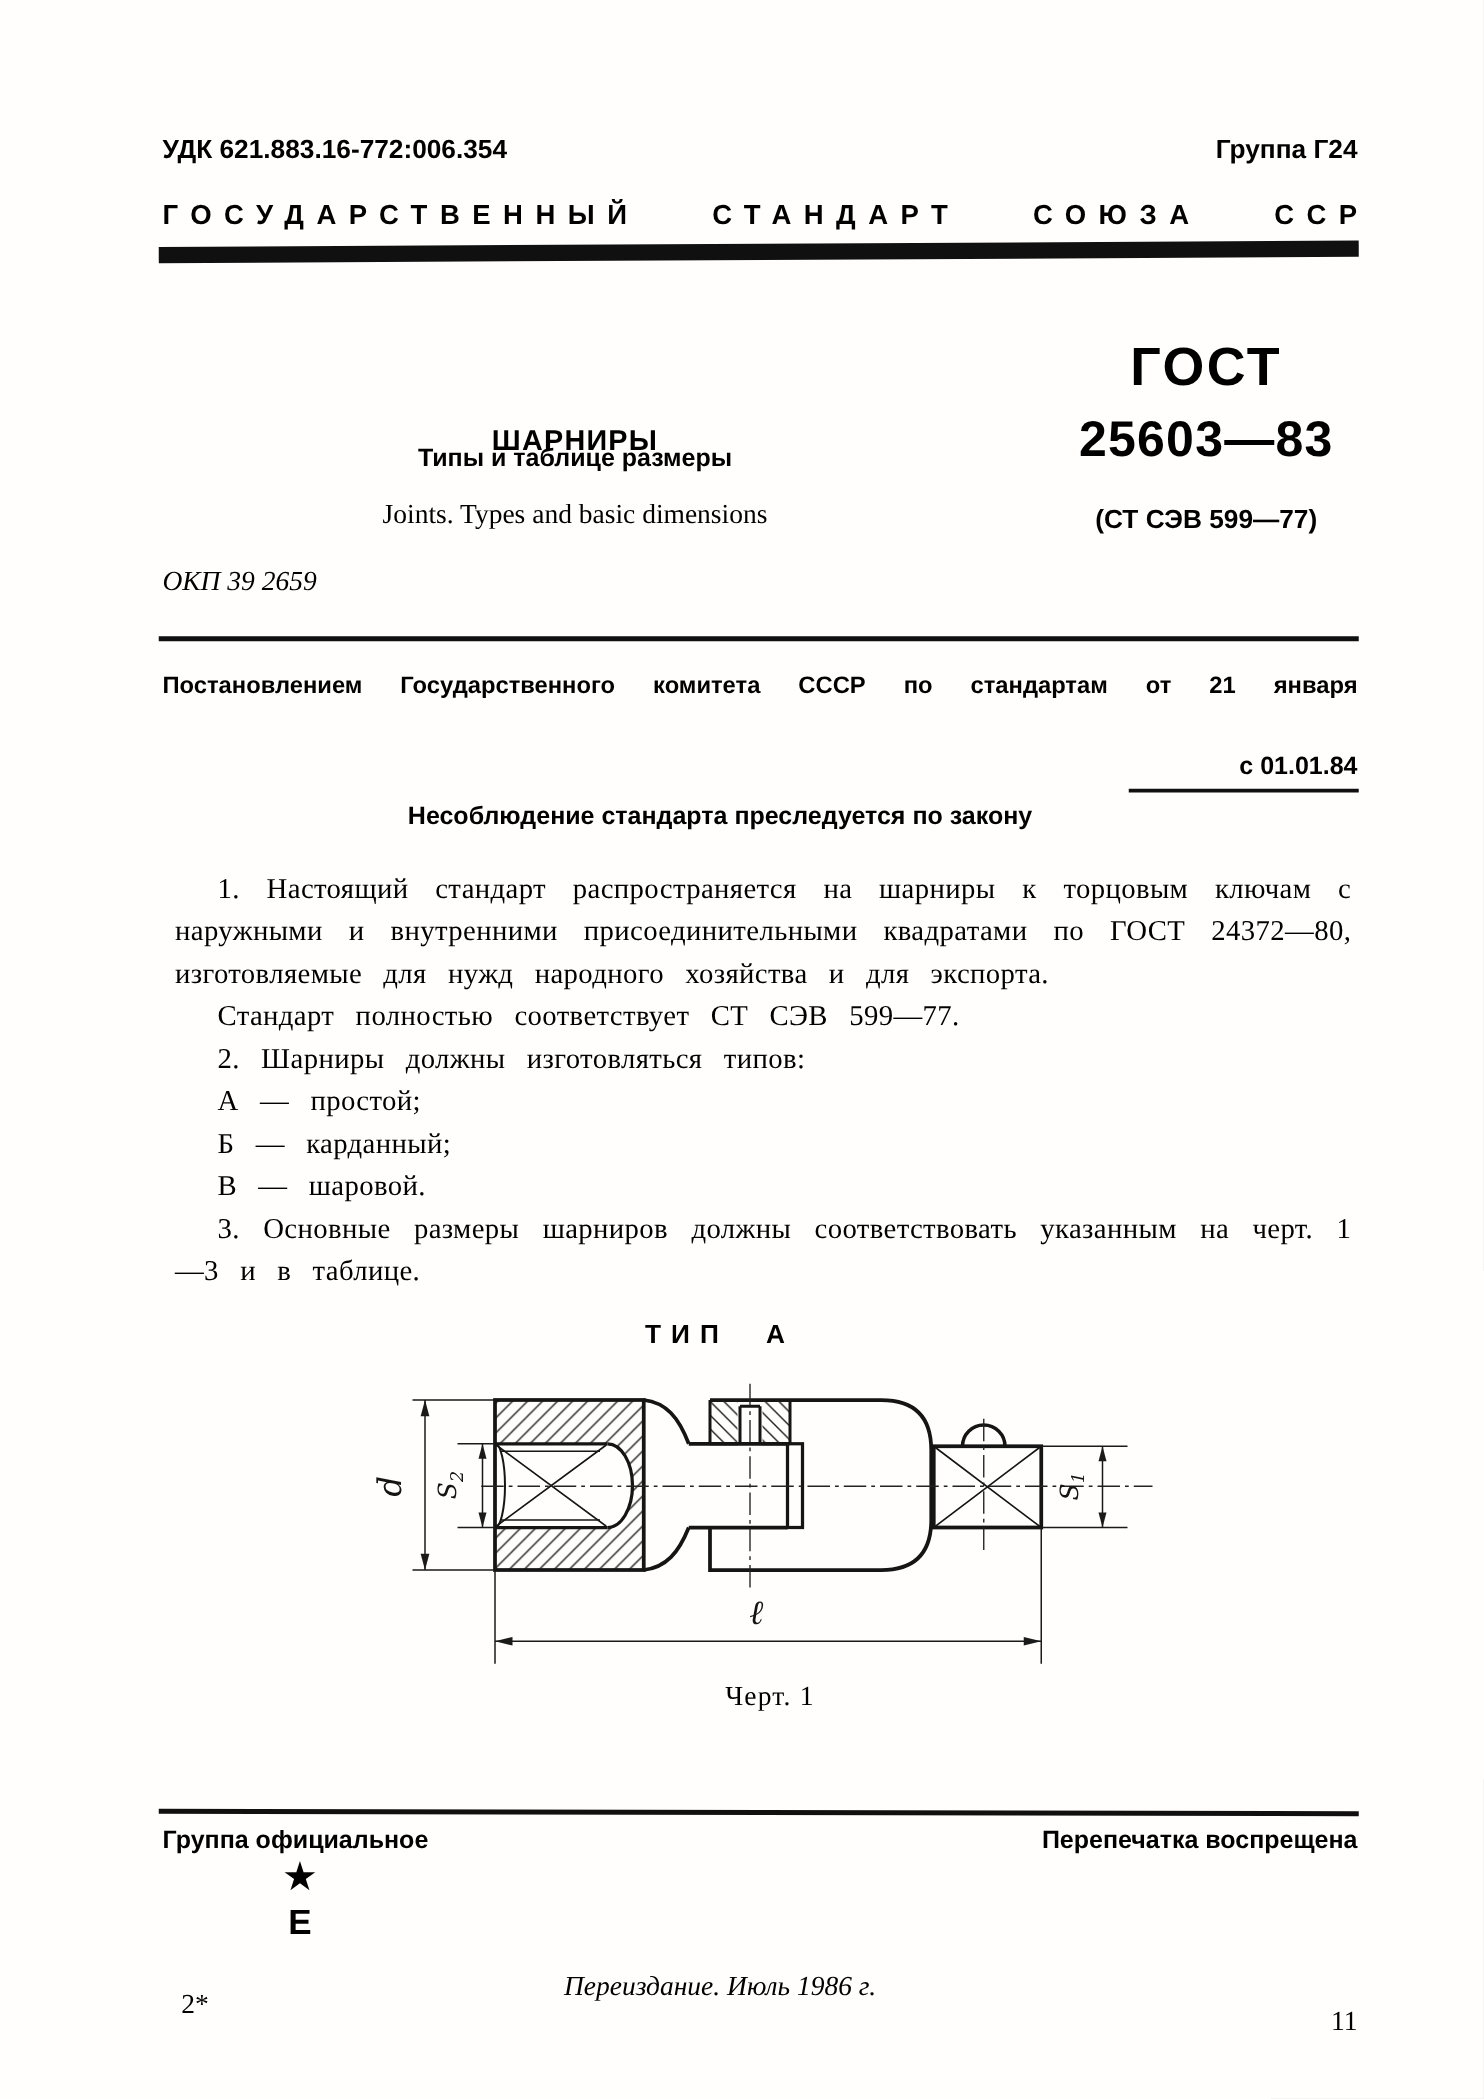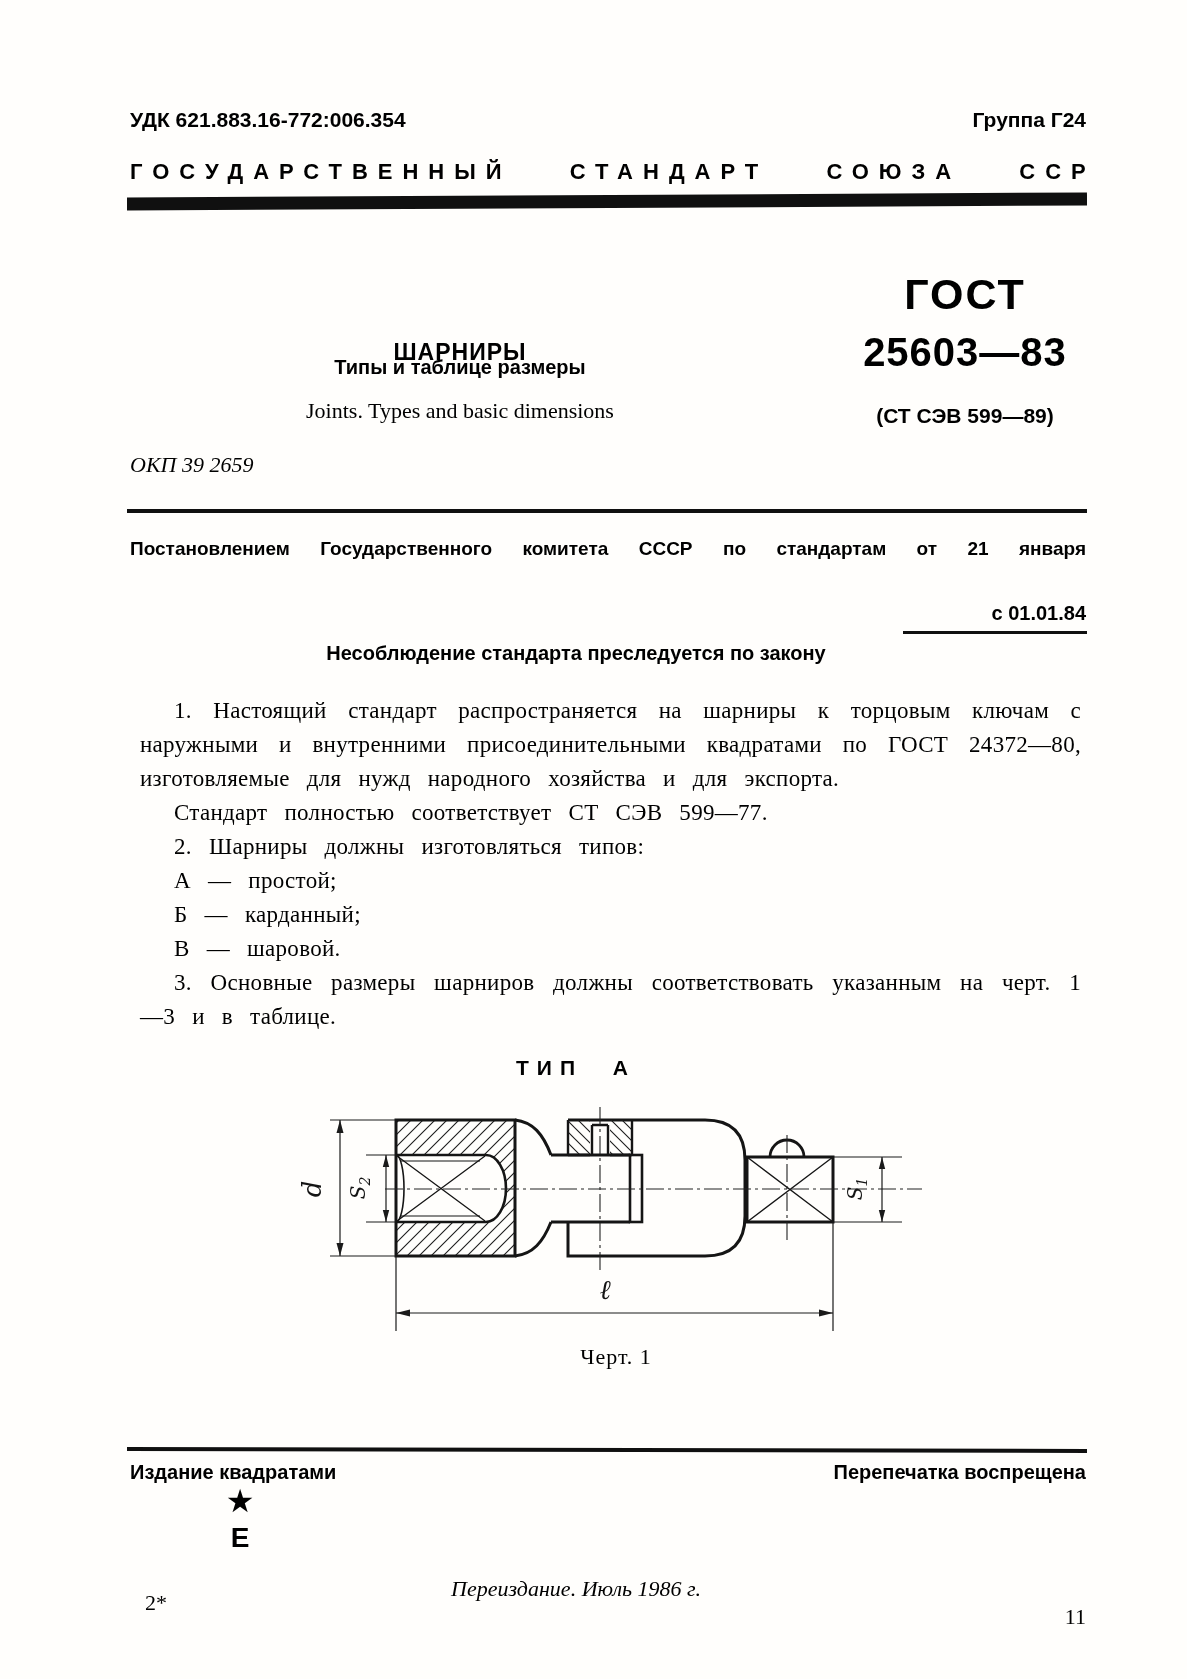--- a/index.html
+++ b/index.html
@@ -56,21 +56,21 @@
 
   <div class="abs org-title sans">ГОСУДАРСТВЕННЫЙ СТАНДАРТ СОЮЗА ССР</div>
   <div class="abs bar"></div>
 
   <div class="abs title-ru sans b ctr">ШАРНИРЫ</div>
   <div class="abs subtitle-ru sans b ctr">Типы и таблице размеры</div>
   <div class="abs title-en serif ctr">Joints. Types and basic dimensions</div>
 
   <div class="abs gost-label sans b ctr">ГОСТ</div>
   <div class="abs gost-number sans b ctr">25603—83</div>
-  <div class="abs st-sev sans b ctr">(СТ СЭВ 599—89)</div>
+  <div class="abs st-sev sans b ctr">(СТ СЭВ 599—77)</div>
 
   <div class="abs okp serif">ОКП 39 2659</div>
   <div class="abs hr1"></div>
 
   <div class="abs decree sans">
     <span class="decree-l1">Постановлением Государственного комитета СССР по стандартам от 21 января</span>
   </div>
   <div class="abs effective sans b rt">с 01.01.84</div>
   <div class="abs eff-line"></div>
   <div class="abs law sans b ctr">Несоблюдение стандарта преследуется по закону</div>
@@ -164,21 +164,21 @@
         <tspan>S</tspan><tspan dy="5" font-size="14">1</tspan>
       </text>
       <text x="315" y="214" font-size="27" text-anchor="middle">ℓ</text>
     </g>
   </svg>
 
   <div class="abs fig-caption serif ctr">Черт. 1</div>
 
   <div class="abs hr2"></div>
   <div class="abs footer-row sans">
-    <span>Издание квадратами</span>
+    <span>Группа официальное</span>
     <span>Перепечатка воспрещена</span>
   </div>
   <div class="abs star ctr">★</div>
   <div class="abs letter-e sans b ctr">Е</div>
   <div class="abs reissue serif ctr">Переиздание. Июль 1986 г.</div>
   <div class="abs sheet-mark serif">2*</div>
   <div class="abs page-num serif rt">11</div>
 
 </div>
 

